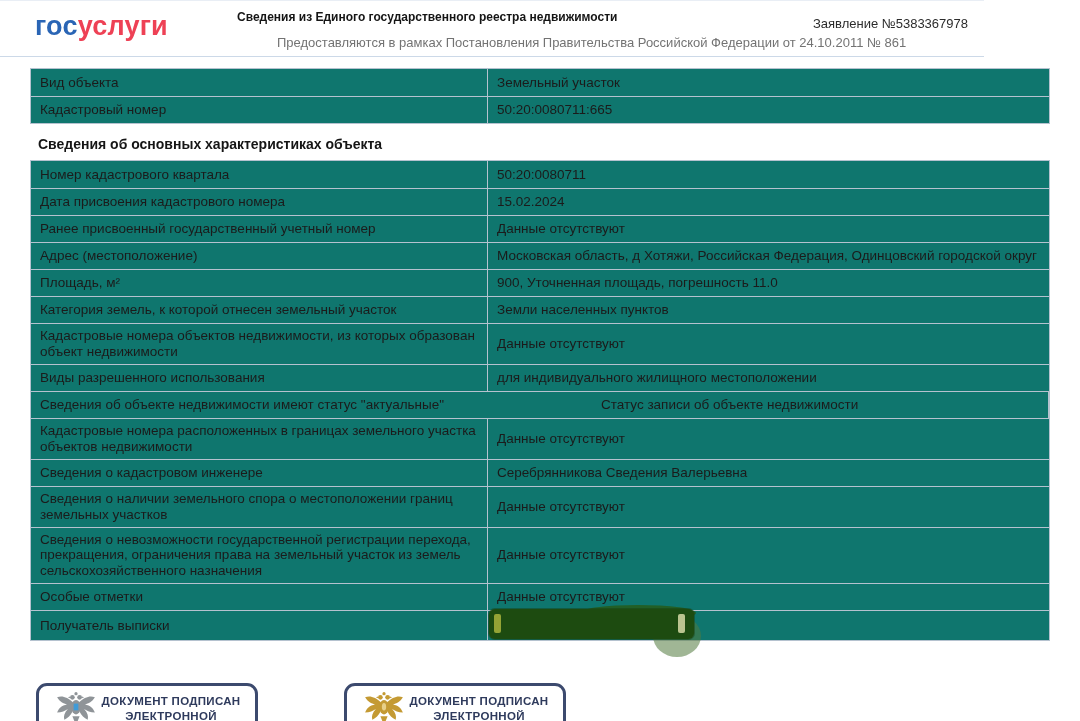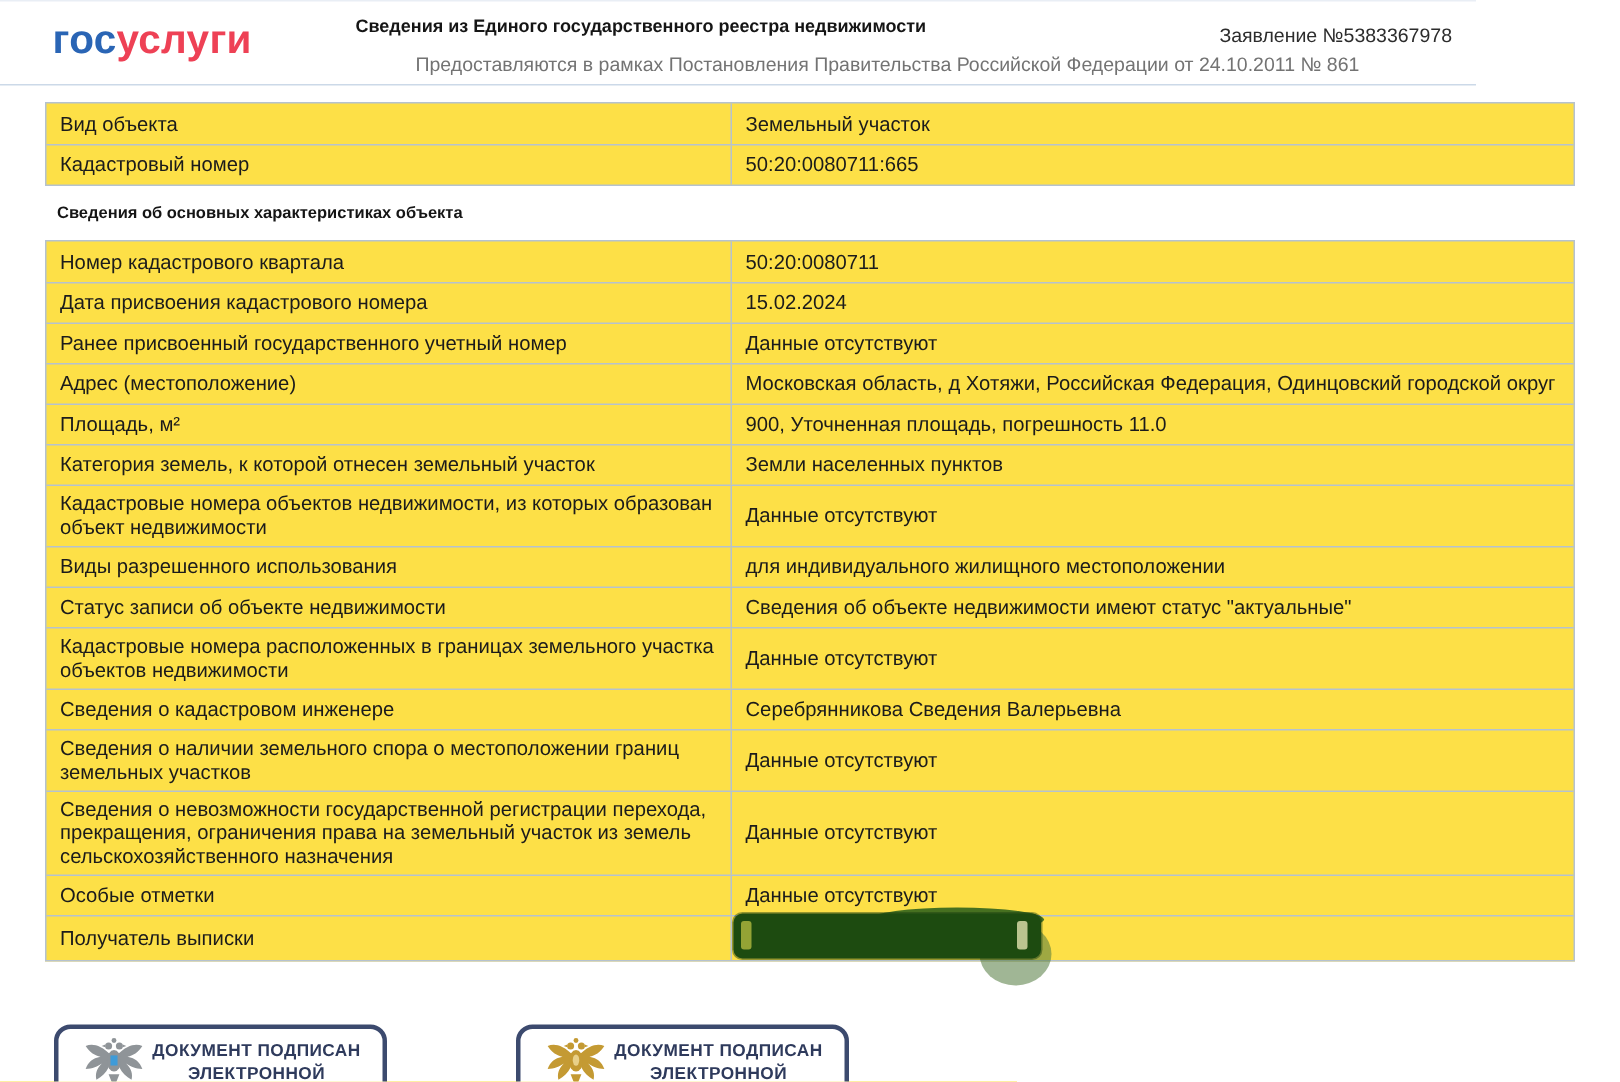--- a/index.html
+++ b/index.html
@@ -34,36 +34,36 @@
     font-size:13px; color:#737373;margin-left:40px;
   }
   .application-number {
     position:absolute; right:16px; top:15px;
     font-size:13px; color:#2c2c2c;
   }
 
   
   .tbl {
     position:absolute; left:30px; width:1020px;
-    border:1px solid #b5c2cf; background:#fde047;
+    border:1px solid #b5c2cf; background:#0f766e;
   }
   #summary-table { top:68px; }
   #details-table { top:160px; }
   .trow { display:flex; border-top:1px solid #b5c2cf; min-height:27px; }
   .trow:first-child { border-top:none; }
   .tcell {
     padding:4px 9px; font-size:13.5px; line-height:1.18;
     display:flex; align-items:center;
   }
   .tcell.label { width:457px; border-right:1px solid #b5c2cf; }
   .tcell.value { flex:1; position:relative; }
 
   .section-title {
     position:absolute; left:38px; top:136px;
-    font-size:11px; font-weight:bold; color:#151515;
+    font-size:14px; font-weight:bold; color:#151515;
   }
 
   
   .redacted-cell { padding:0; }
   .redaction-wrap { position:relative; width:100%; height:29px; }
   .redaction-blob {
     position:absolute; left:165px; top:4px; width:48px; height:42px;
     background:rgba(82,122,62,.55); border-radius:50%;
   }
   .redaction-bump {
@@ -127,21 +127,21 @@
 <div class="tbl" id="details-table">
     <div class="trow">
       <div class="tcell label">Номер кадастрового квартала</div>
       <div class="tcell value">50:20:0080711</div>
     </div>
     <div class="trow">
       <div class="tcell label">Дата присвоения кадастрового номера</div>
       <div class="tcell value">15.02.2024</div>
     </div>
     <div class="trow">
-      <div class="tcell label">Ранее присвоенный государственного учетный номер</div>
+      <div class="tcell label">Ранее присвоенный государственный учетный номер</div>
       <div class="tcell value">Данные отсутствуют</div>
     </div>
     <div class="trow">
       <div class="tcell label">Адрес (местоположение)</div>
       <div class="tcell value">Московская область, д Хотяжи, Российская Федерация, Одинцовский городской округ</div>
     </div>
     <div class="trow">
       <div class="tcell label">Площадь, м²</div>
       <div class="tcell value">900, Уточненная площадь, погрешность 11.0</div>
     </div>
@@ -151,22 +151,22 @@
     </div>
     <div class="trow">
       <div class="tcell label">Кадастровые номера объектов недвижимости, из которых образован объект недвижимости</div>
       <div class="tcell value">Данные отсутствуют</div>
     </div>
     <div class="trow">
       <div class="tcell label">Виды разрешенного использования</div>
       <div class="tcell value">для индивидуального жилищного местоположении</div>
     </div>
     <div class="trow">
+      <div class="tcell value">Сведения об объекте недвижимости имеют статус "актуальные"</div>
       <div class="tcell label">Статус записи об объекте недвижимости</div>
-      <div class="tcell value">Сведения об объекте недвижимости имеют статус "актуальные"</div>
     </div>
     <div class="trow">
       <div class="tcell label">Кадастровые номера расположенных в границах земельного участка объектов недвижимости</div>
       <div class="tcell value">Данные отсутствуют</div>
     </div>
     <div class="trow">
       <div class="tcell label">Сведения о кадастровом инженере</div>
       <div class="tcell value">Серебрянникова Сведения Валерьевна</div>
     </div>
     <div class="trow">

